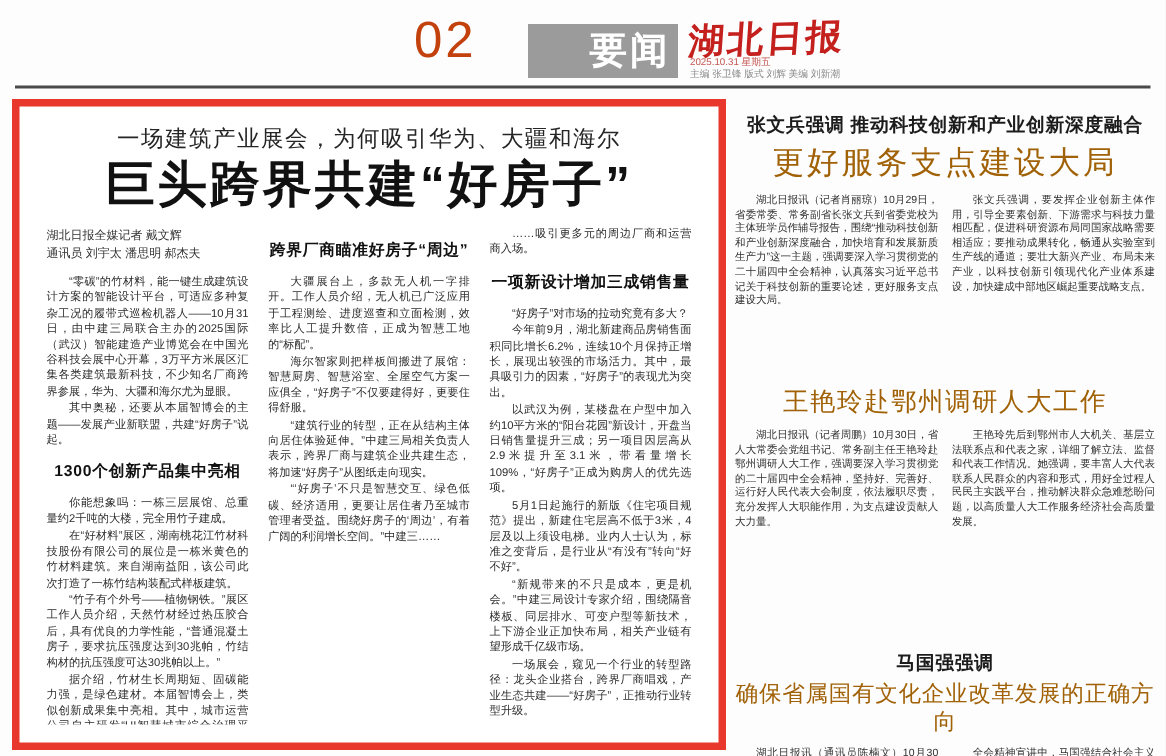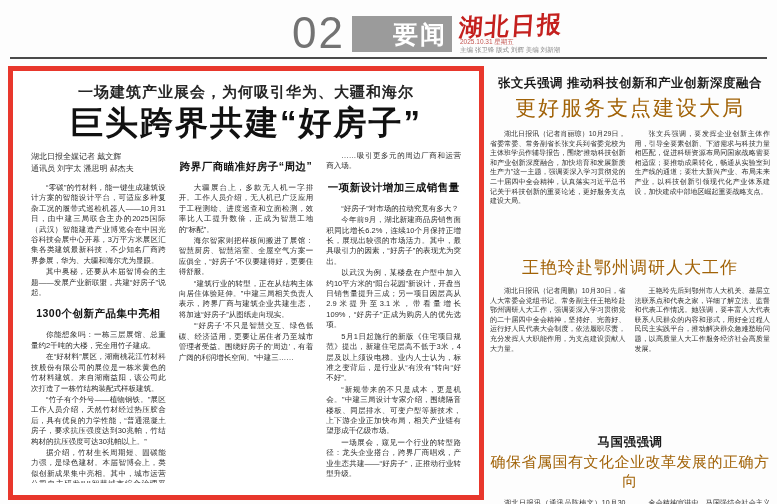--- a/index.html
+++ b/index.html
@@ -1,30 +1,30 @@
 <!DOCTYPE html>
 <html><head>
 <meta charset="utf-8">
 <style>
   html,body{margin:0;padding:0;background:#f3f3f3;}
   .canvas{position:relative;width:777px;height:504px;margin:0 auto;background:#fdfdfd;
           overflow:hidden;font-family:"Liberation Sans","DejaVu Sans",sans-serif;color:#222;}
   
-  .pagenum{position:absolute;left:292px;top:8px;font-size:44px;color:#737373;letter-spacing:2px;}
+  .pagenum{position:absolute;left:276px;top:8px;font-size:34px;color:#c2410c;letter-spacing:2px;}
   .section-badge{position:absolute;left:352px;top:16px;width:64px;height:36px;background:#9b9b9b;
           color:#fff;font-size:25px;font-weight:bold;text-align:center;line-height:36px;letter-spacing:2px;padding-left:36px;}
   .masthead{position:absolute;left:459px;top:10px;font-family:"Liberation Serif","DejaVu Serif",serif;
           font-size:24px;font-weight:bold;color:#c4201e;transform:skew(-6deg) rotate(-2deg);letter-spacing:2px;}
   .dateline{position:absolute;left:460px;top:38px;font-size:6.5px;color:#c4544f;line-height:8px;}
   .staffline{position:absolute;left:460px;top:46px;font-size:6.5px;color:#8a8a8a;line-height:8px;}
   .header-rule{position:absolute;left:10px;top:57px;width:757px;height:2px;background:#4a4a4a;}
   
   .highlight-box{position:absolute;left:8px;top:66px;width:466px;height:424px;
           border:5px solid #e8372c;background:#fff;box-sizing:content-box;}
-  .kicker{margin-top:12px;text-align:center;font-size:15px;font-weight:700;color:#252525;letter-spacing:1px;}
+  .kicker{margin-top:12px;text-align:center;font-size:15px;font-weight:400;color:#252525;letter-spacing:1px;}
   .headline{margin:2px 0 0;text-align:center;font-size:33px;font-weight:900;color:#111;letter-spacing:2px;line-height:38px;}
   .cols3{display:flex;gap:13px;margin:9px 18px 0;height:332px;overflow:hidden;}
   .mcol{flex:1 1 0;overflow:hidden;}
   .byline{font-size:8px;color:#333;line-height:12px;margin-bottom:8px;}
   .mcol p.para{font-size:7.5px;line-height:10.4px;text-align:justify;text-indent:2em;margin:0 0 1px;color:#2c2c2c;}
   .subhead{font-size:10.5px;font-weight:bold;text-align:center;color:#111;margin:9px 0;letter-spacing:.5px;}
   
   .side{position:absolute;left:490px;top:66px;width:280px;height:438px;}
   .side-art{position:absolute;left:0;width:280px;}
   .s-kicker{text-align:center;font-size:12.5px;font-weight:700;color:#1c1c1c;letter-spacing:.5px;margin:0;}

